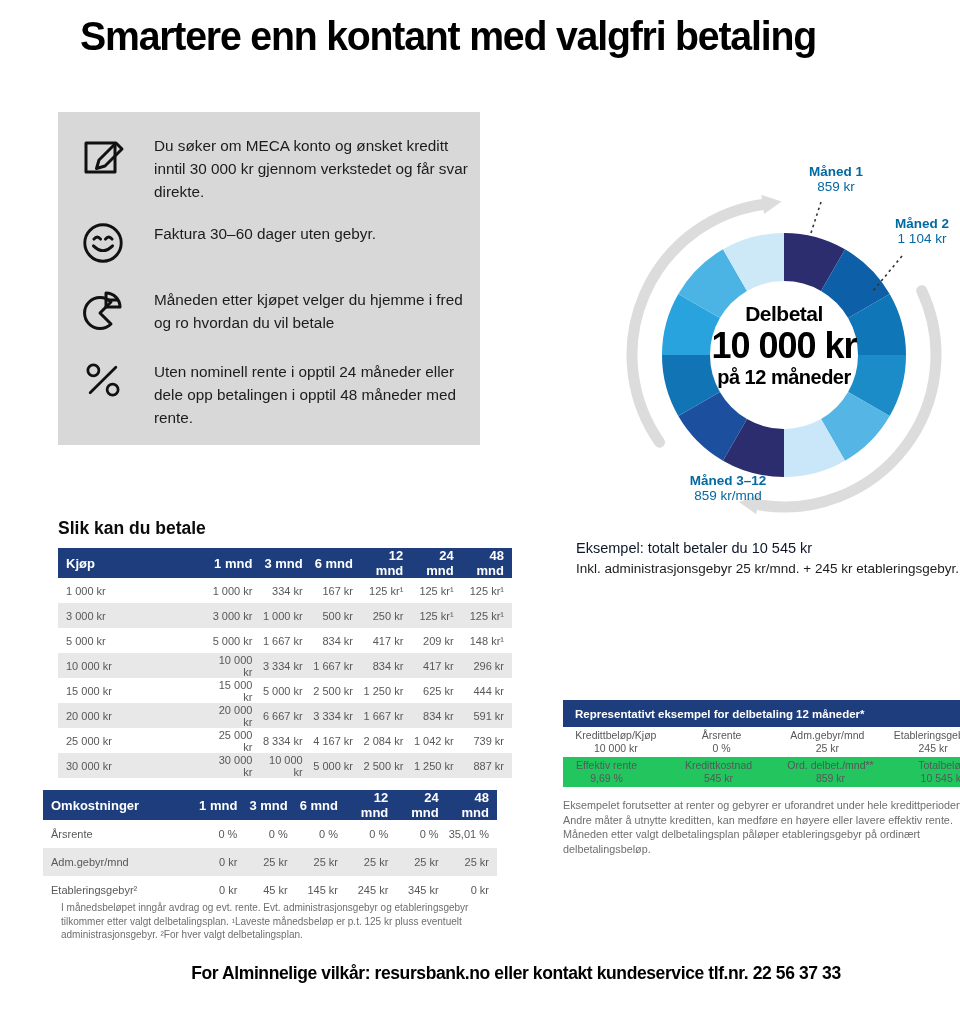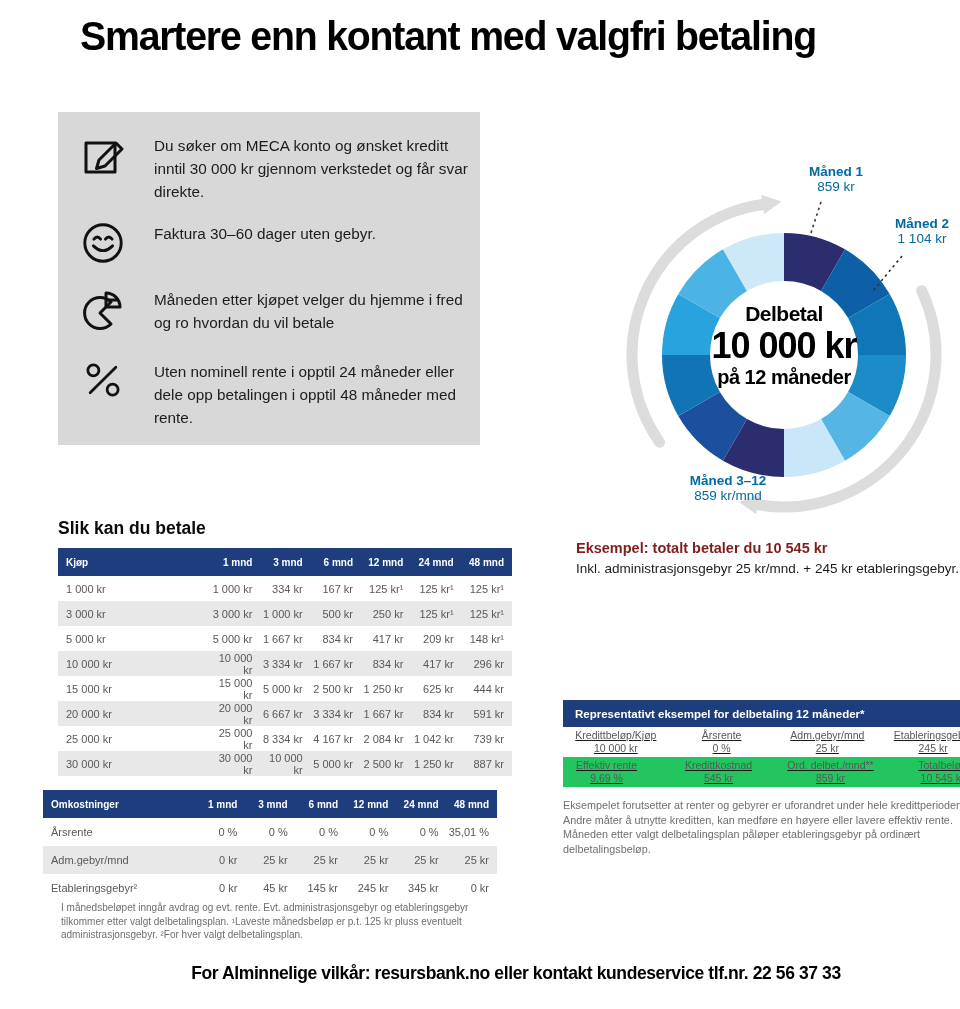--- a/index.html
+++ b/index.html
@@ -32,39 +32,39 @@
   .donut-label .l2 { font-size:13.5px; }
   .lbl-m1 { left:177px; top:14px; width:120px; }
   .lbl-m2 { left:263px; top:66px; width:120px; }
   .lbl-m3 { left:59px;  top:323px; width:140px; }
 
   
   .section-heading { position:absolute; left:22px; top:518px; font-size:17.5px; font-weight:700; color:#0b0b0b; }
   table { border-collapse:collapse; table-layout:fixed; }
   .pay-table  { position:absolute; left:22px; top:548px; width:454px; }
   .cost-table { position:absolute; left:7px; top:790px; width:454px; }
-  thead th { background:#1e3d7c; color:#fff; font-size:10px; font-weight:700; height:28px; }
+  thead th { background:#1e3d7c; color:#fff; font-size:13px; font-weight:700; height:28px; }
   thead th:first-child { text-align:left; padding-left:8px; }
   thead th { text-align:right; padding-right:8px; }
   tbody td { font-size:11px; color:#58585a; text-align:right; padding-right:8px; height:25px; }
   .cost-table tbody td { height:28px; }
   tbody td:first-child { text-align:left; padding-left:8px; }
   tbody tr:nth-child(even) { background:#e8e8e8; }
   .footnote { position:absolute; left:25px; top:901px; width:452px; font-size:10px;
               line-height:13.5px; color:#6e6e6e; }
 
   
-  .example-heading { position:absolute; left:540px; top:540px; font-size:14.5px; font-weight:700; color:#7f1d1d; }
+  .example-heading { position:absolute; left:540px; top:540px; font-size:14.5px; font-weight:400; color:#0f172a; }
   .example-sub { position:absolute; left:540px; top:561px; font-size:13.5px; color:#1c1c1c; }
   .rep-box { position:absolute; left:527px; top:700px; width:423px; border-top:2px solid #1e3d7c; }
   .rep-header { background:#1e3d7c; color:#fff; font-size:11.5px; font-weight:700;
                 height:25px; line-height:25px; padding-left:12px; }
   .rep-row { display:flex; height:30px; }
   .rep-row:nth-child(3) { background:#22c55e;gap:25px; }
-  .rep-cell { flex:1; text-align:center; padding-top:2px;text-decoration:underline; }
+  .rep-cell { flex:1; text-align:center; padding-top:2px; }
   .rep-cell .rl { font-size:10.5px; color:#57575a; line-height:13px; }
   .rep-cell .rv { font-size:10.5px; color:#57575a; line-height:13px; }
   .disclaimer { position:absolute; left:527px; top:798px; width:432px; font-size:10.8px;
                 line-height:14.6px; color:#6e6e6e; }
 
   .footer { position:absolute; left:0; top:963px; width:960px; text-align:center;
             font-size:17.5px; font-weight:700; color:#000; letter-spacing:-0.4px; }
 </style>
 </head>
 <body>

